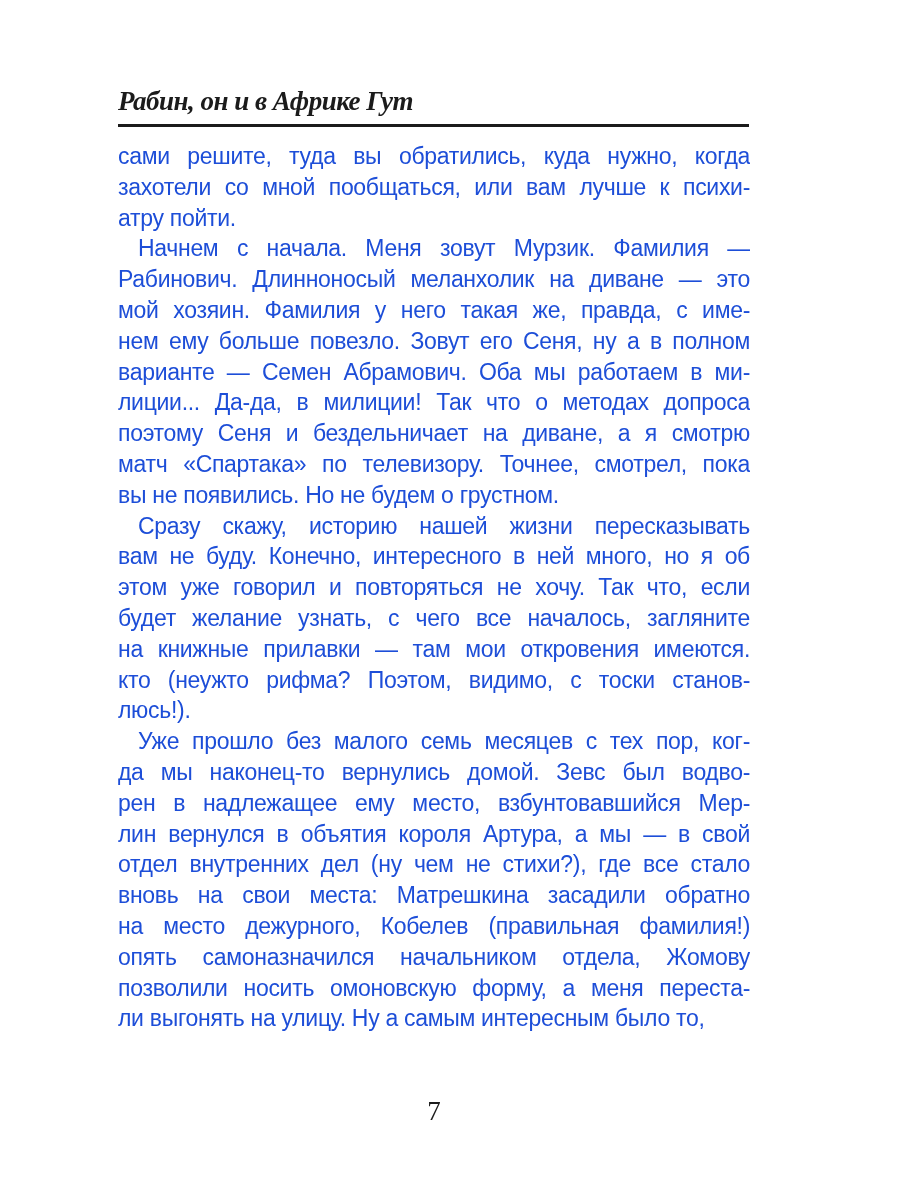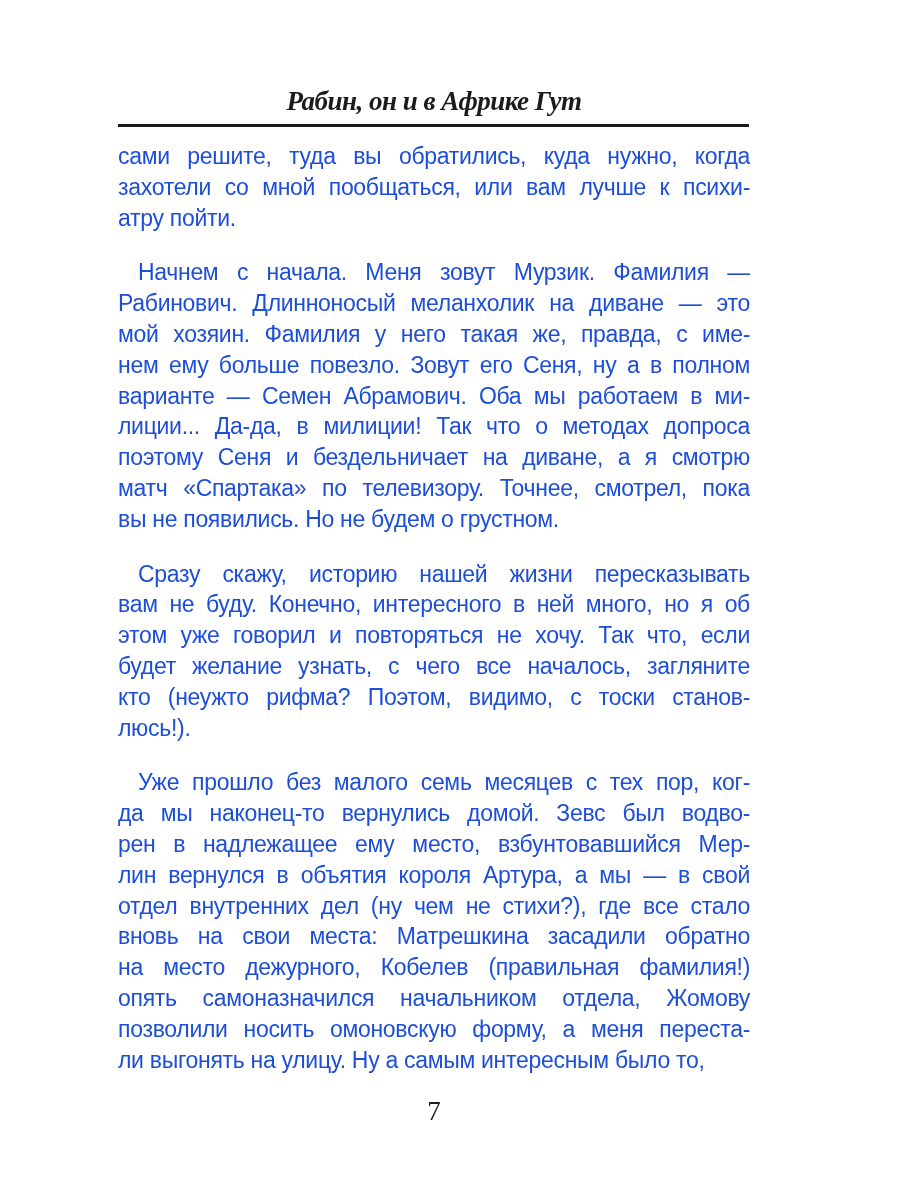--- a/index.html
+++ b/index.html
@@ -15,21 +15,21 @@
     width: 900px;
     height: 1200px;
     background: #ffffff;
     overflow: hidden;
   }
   .running-head {
     position: absolute;
     top: 86px;
     left: 118px;
     width: 632px;
-    text-align: center;
+    text-align: left;
     font-family: "Liberation Serif", serif;
     font-style: italic;
     font-weight: bold;
     font-size: 27px;
     letter-spacing: -0.5px;
     color: #1b1b1b;
     white-space: nowrap;
   }
   .header-rule {
     position: absolute;
@@ -55,21 +55,20 @@
     text-align: justify;
     text-align-last: justify;
     white-space: normal;
   }
   .line.last {
     text-align: right;
     text-align-last: left;
   }
   .line.indent {
     text-indent: 20px;
-    margin-top: 24px;
   }
   .page-number {
     position: absolute;
     top: 1096px;
     left: 118px;
     width: 632px;
     text-align: center;
     font-family: "Liberation Serif", serif;
     font-size: 27px;
     color: #1b1b1b;
@@ -91,20 +90,21 @@
       <div class="line">нем ему больше повезло. Зовут его Сеня, ну а в полном</div>
       <div class="line">варианте — Семен Абрамович. Оба мы работаем в ми-</div>
       <div class="line">лиции... Да-да, в милиции! Так что о методах допроса</div>
       <div class="line">поэтому Сеня и бездельничает на диване, а я смотрю</div>
       <div class="line">матч «Спартака» по телевизору. Точнее, смотрел, пока</div>
       <div class="line last">вы не появились. Но не будем о грустном.</div>
       <div class="line indent">Сразу скажу, историю нашей жизни пересказывать</div>
       <div class="line">вам не буду. Конечно, интересного в ней много, но я об</div>
       <div class="line">этом уже говорил и повторяться не хочу. Так что, если</div>
       <div class="line">будет желание узнать, с чего все началось, загляните</div>
+      <div class="line">на книжные прилавки — там мои откровения имеются.</div>
       <div class="line">кто (неужто рифма? Поэтом, видимо, с тоски станов-</div>
       <div class="line last">люсь!).</div>
       <div class="line indent">Уже прошло без малого семь месяцев с тех пор, ког-</div>
       <div class="line">да мы наконец-то вернулись домой. Зевс был водво-</div>
       <div class="line">рен в надлежащее ему место, взбунтовавшийся Мер-</div>
       <div class="line">лин вернулся в объятия короля Артура, а мы — в свой</div>
       <div class="line">отдел внутренних дел (ну чем не стихи?), где все стало</div>
       <div class="line">вновь на свои места: Матрешкина засадили обратно</div>
       <div class="line">на место дежурного, Кобелев (правильная фамилия!)</div>
       <div class="line">опять самоназначился начальником отдела, Жомову</div>

